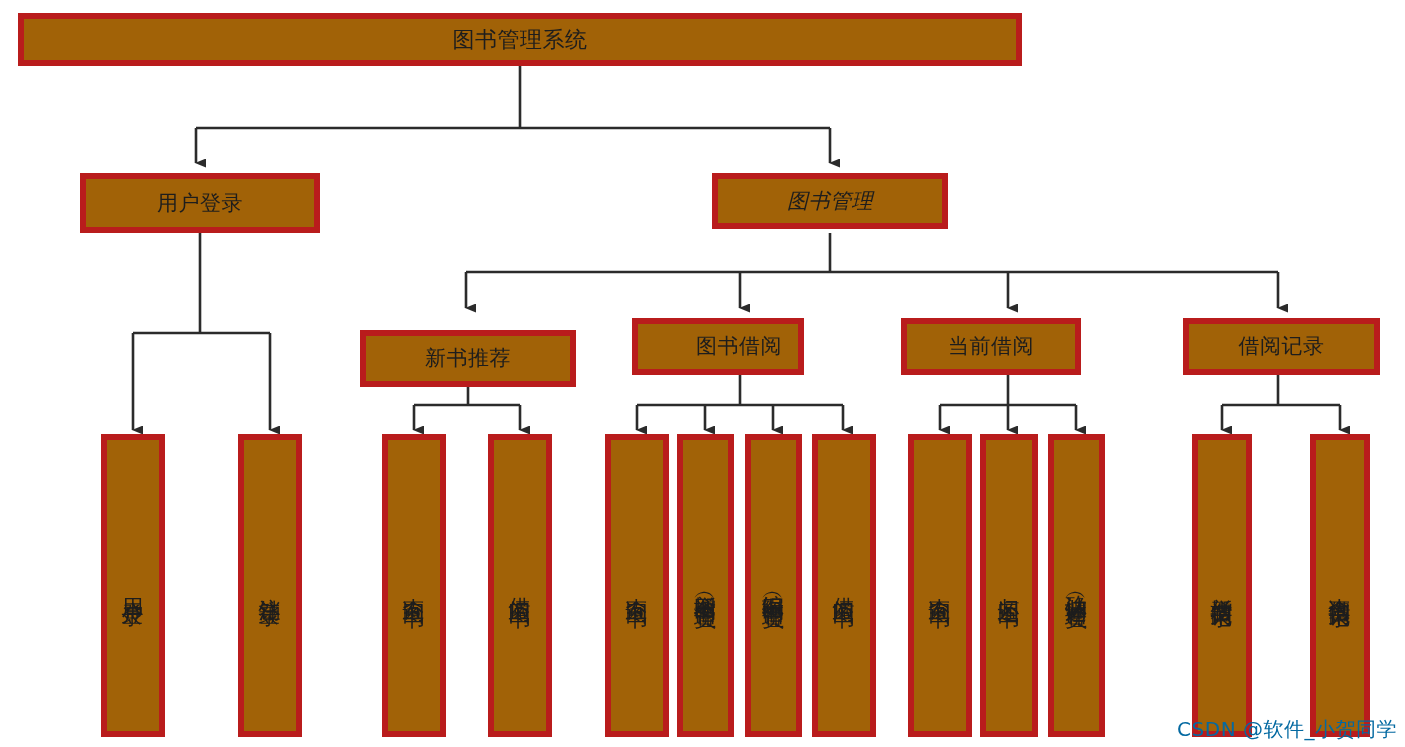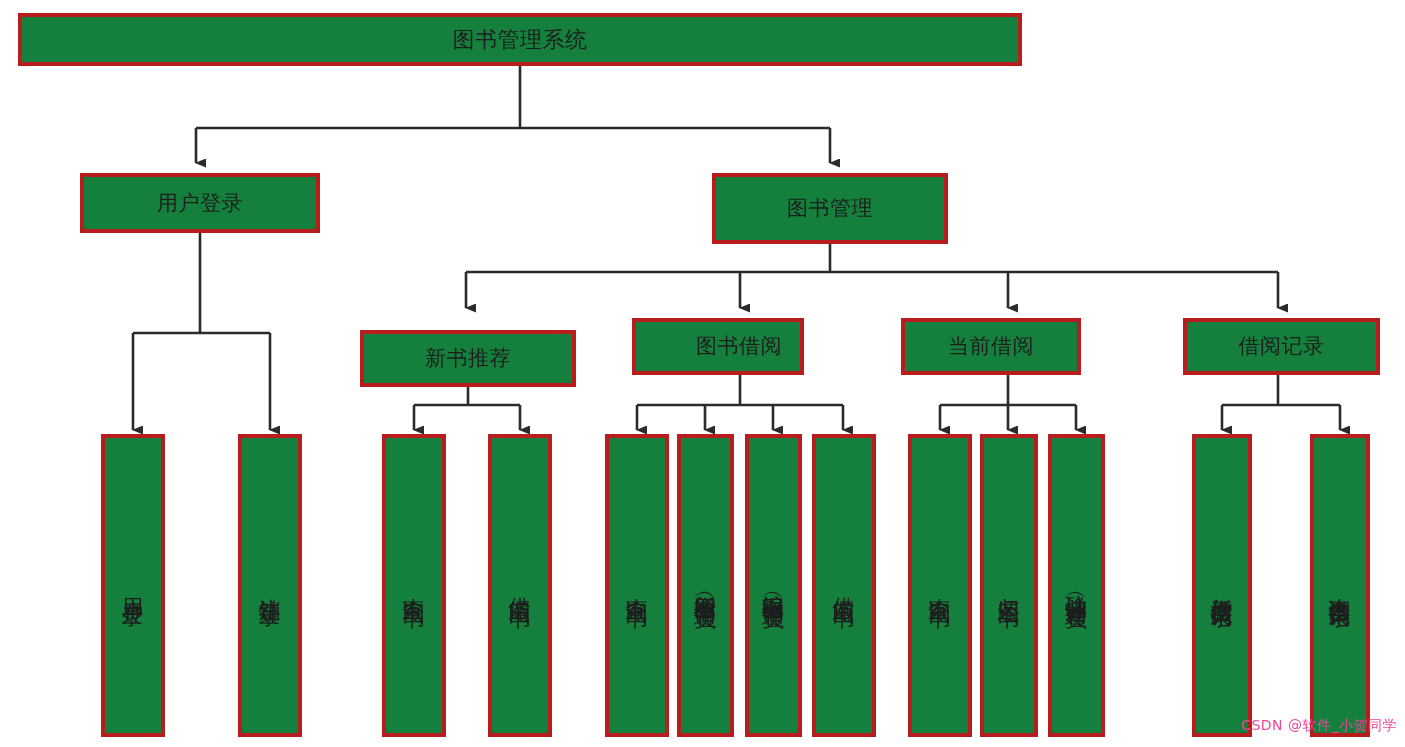--- a/index.html
+++ b/index.html
@@ -22,22 +22,22 @@
     position: absolute;
     left: 0;
     top: 0;
     width: 1405px;
     height: 747px;
     pointer-events: none;
   }
   .node {
     position: absolute;
     box-sizing: border-box;
-    background: #15803d;
-    border: 4px solid #b91c1c;
+    background: #a16207;
+    border: 6px solid #b91c1c;
     display: flex;
     align-items: center;
     justify-content: center;
     color: #1d1d1d;
   }
   .node-label {
     display: block;
     text-align: center;
     line-height: 1.18;
     white-space: pre;
@@ -63,23 +63,23 @@
     line-height: 1.05;
     letter-spacing: 3px;
     max-height: 100%;
   }
   .node.vert.tall .node-label {
     letter-spacing: 2px;
   }
   #watermark {
     position: absolute;
     right: 8px;
-    bottom: 12px;
-    font-size: 14px;
-    color: #ec4899;
+    bottom: 4px;
+    font-size: 20px;
+    color: #0369a1;
     letter-spacing: 0.5px;
     white-space: nowrap;
   }
 </style>
 </head>
 <body>
 
 <div id="diagram-root">
 
   <svg id="edge-layer" viewBox="0 0 1405 747" width="1405" height="747" xmlns="http://www.w3.org/2000/svg">
@@ -132,21 +132,21 @@
     </g>
   </svg>
 
   <div class="node horiz root" style="left:18px; top:13px; width:1004px; height:53px;">
     <span class="node-label">图书管理系统</span>
   </div>
 
   <div class="node horiz" style="left:80px; top:173px; width:240px; height:60px;">
     <span class="node-label">用户登录</span>
   </div>
-  <div class="node horiz" style="left:712px; top:173px; width:236px; height:71px;">
+  <div class="node horiz" style="left:712px; top:173px; width:236px; height:56px;font-style:italic;">
     <span class="node-label">图书管理</span>
   </div>
 
   <div class="node horiz" style="left:360px; top:318px; width:216px; height:57px;margin-top:12px;">
     <span class="node-label">新书推荐</span>
   </div>
   <div class="node horiz" style="left:632px; top:318px; width:172px; height:57px;padding-left:42px;">
     <span class="node-label">图书借阅</span>
   </div>
   <div class="node horiz" style="left:901px; top:318px; width:180px; height:57px;">

